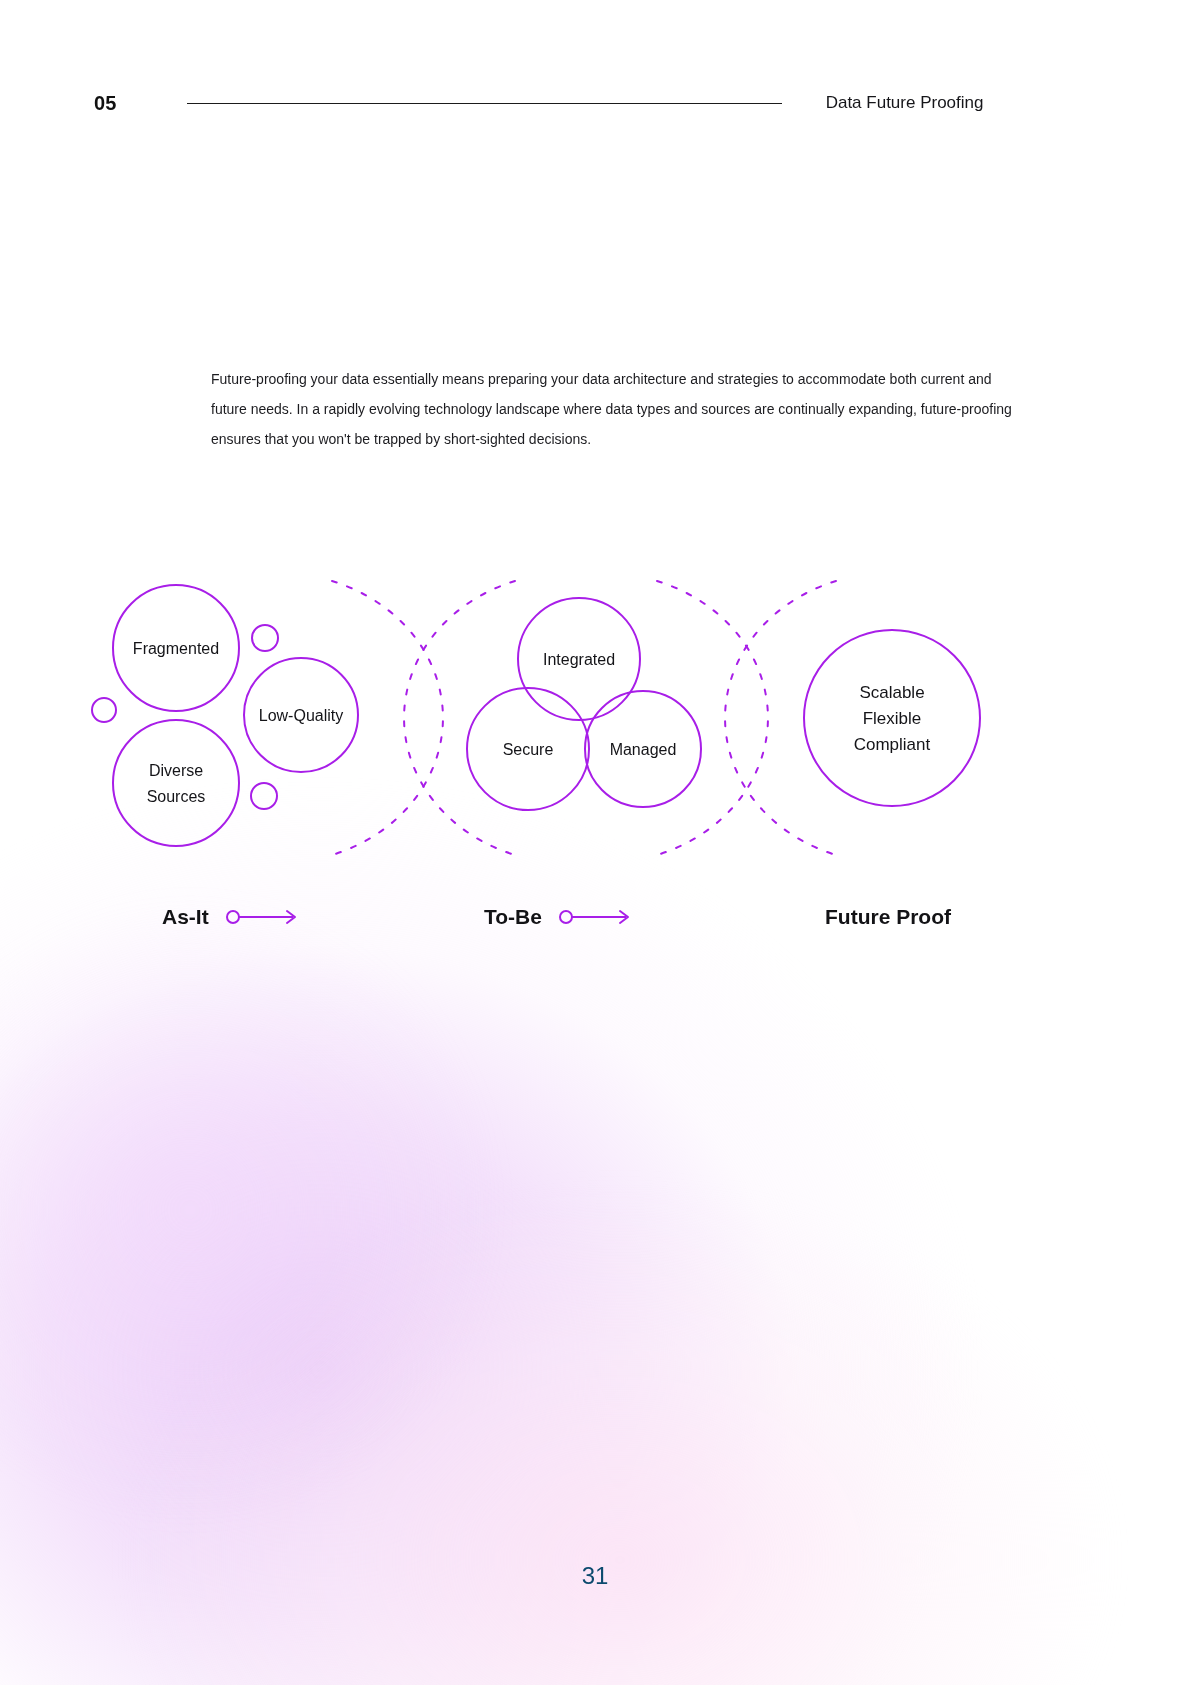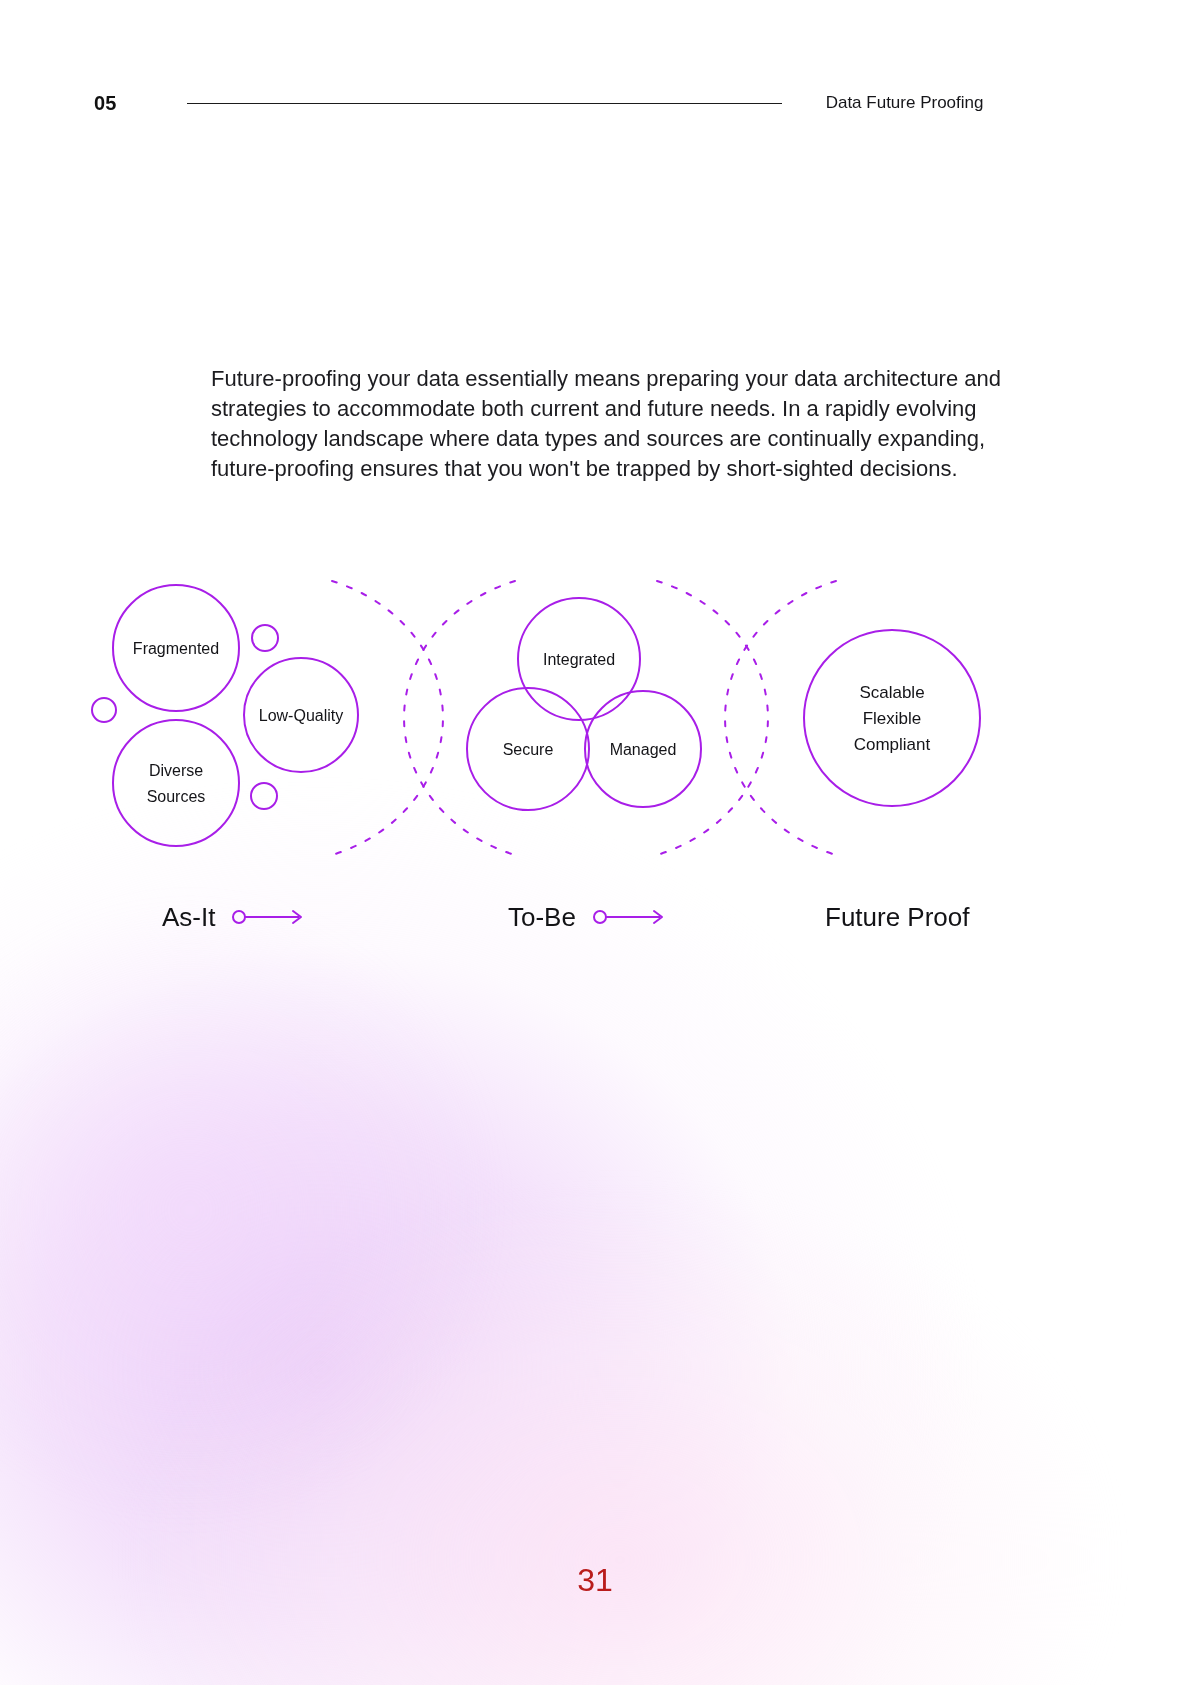--- a/index.html
+++ b/index.html
@@ -114,21 +114,21 @@
     letter-spacing: -0.1px;
     margin-top: 6px;
   }
 
   
   #intro {
     position: absolute;
     left: 211px;
     top: 364px;
     width: 812px;
-    font-size: 22px;
+    font-size: 14px;
     line-height: 30px;
     color: #1c1c20;
   }
   #intro p { margin: 0; }
 
   
   #diagram {
     position: absolute;
     left: 60px;
     top: 563px;
@@ -147,38 +147,39 @@
   }
   .stage {
     position: absolute;
     display: flex;
     align-items: center;
     gap: 16px;
     top: 0;
     height: 48px;
   }
   .stage .stage-label {
-    font-size: 26px;
+    font-size: 21px;
     color: #131316;
     white-space: nowrap;
+    font-weight: bold;
   }
   .stage .connector { display: block; }
   #stage-as-it { left: 68px; }
-  #stage-to-be { left: 414px; }
+  #stage-to-be { left: 390px; }
   #stage-future-proof { left: 731px; }
 
   
   #pagenum {
     position: absolute;
     left: 0;
     right: 0;
     top: 1562px;
     text-align: center;
-    font-size: 32px;
-    color: #b91c1c;
+    font-size: 24px;
+    color: #0c4a6e;
   }
 </style>
 </head>
 <body>
 
 <div id="bg-wash">
   <div class="blob-a"></div>
   <div class="blob-b"></div>
   <div class="blob-c"></div>
 </div>

